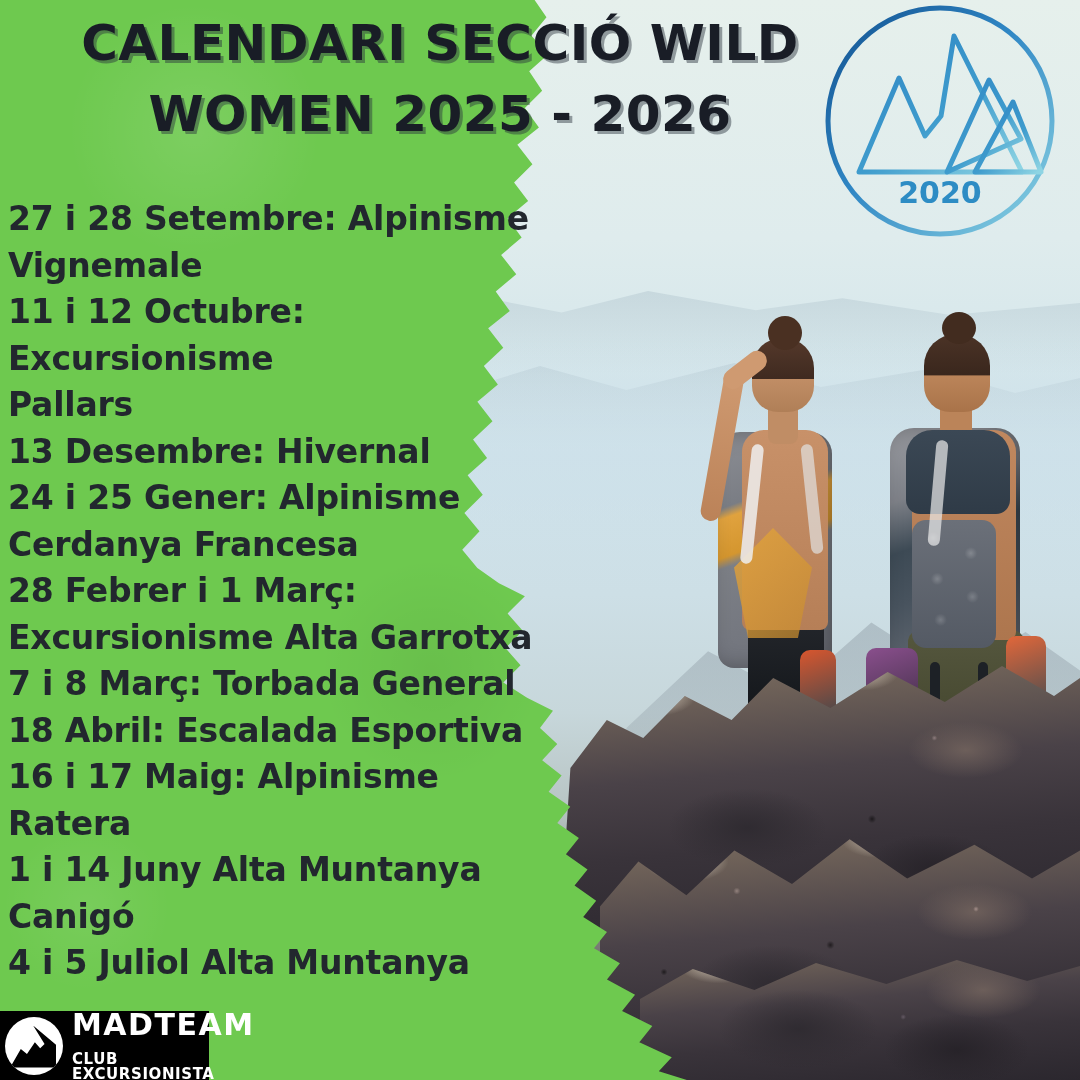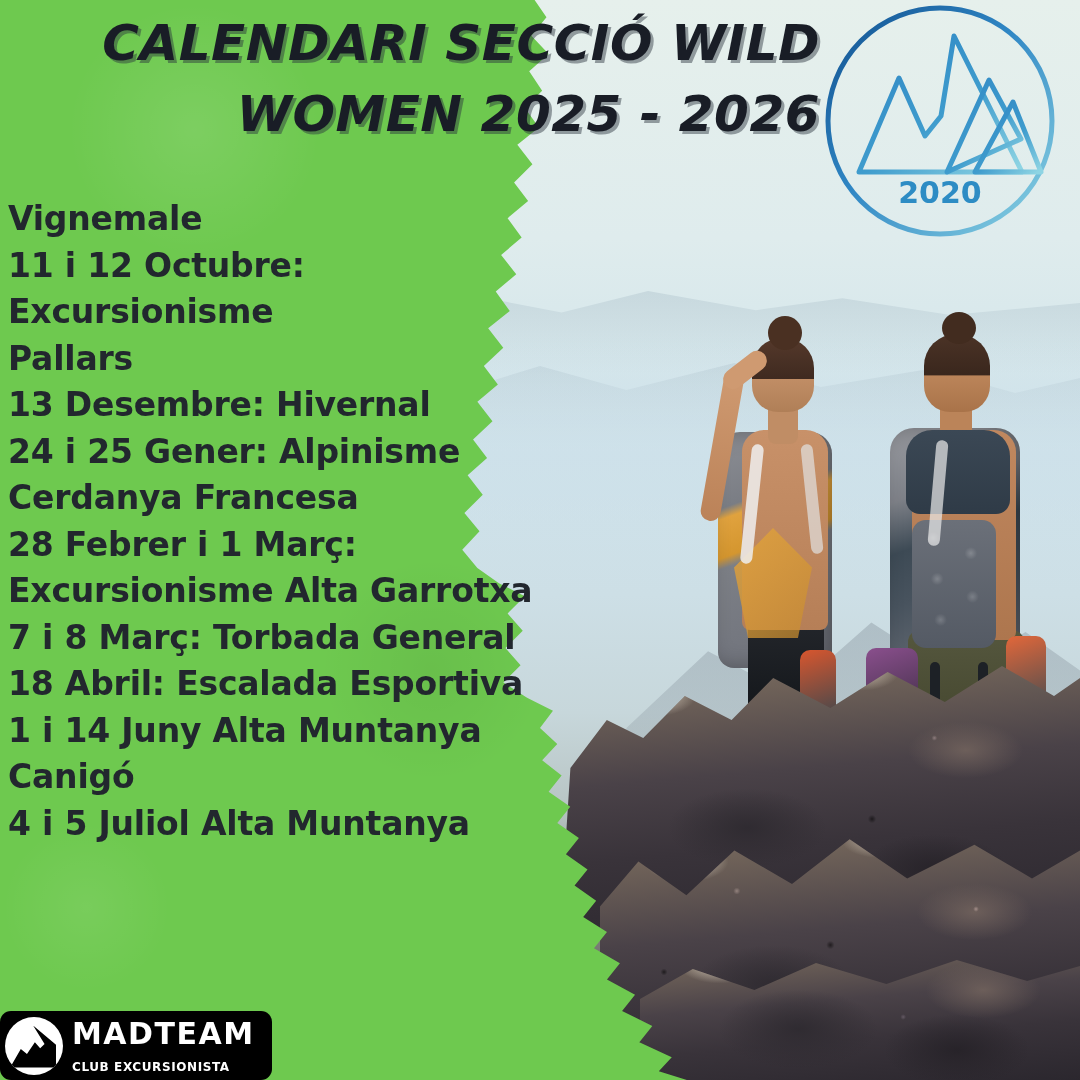--- a/index.html
+++ b/index.html
@@ -169,64 +169,63 @@
       52.8% 74.7%, 51.6% 76.2%, 53.6% 77.6%, 52.4% 79.1%, 54.4% 80.5%,
       53.2% 82.0%, 55.2% 83.4%, 54.0% 84.9%, 56.2% 86.3%, 55.0% 87.8%,
       57.4% 89.2%, 56.2% 90.7%, 58.8% 92.1%, 57.6% 93.6%, 60.4% 95.0%,
       59.2% 96.5%, 62.2% 97.9%, 61.0% 99.2%, 63.6% 100%,
       0% 100%);
   }
 
   
   .title{
     position:absolute;left:60px;top:8px;width:760px;
-    text-align:right;
+    text-align:center;
     font-weight:900;font-size:50px;line-height:1.42;
     letter-spacing:.5px;
     color:#191d26;
     text-shadow:3px 3px 0 rgba(40,48,60,.45);
     white-space:pre-line;
     pointer-events:none;
-    font-style:italic;
   }
 
   
   .list{
     position:absolute;left:8px;top:196px;width:540px;
   }
   .list-item{
     font-weight:800;font-size:33px;line-height:46.5px;
     color:#22272e;
     letter-spacing:-.2px;
   }
 
   
   .logo{position:absolute;left:823px;top:4px;width:234px;height:234px;}
   .logo svg{display:block;width:100%;height:100%;}
 
   
   .badge{
-    position:absolute;left:0;top:1011px;width:272px;height:69px;
-    background:#000;display:flex;align-items:center;border-radius:11px;
+    position:absolute;left:0;top:1011px;width:209px;height:69px;
+    background:#000;display:flex;align-items:center;
   }
   .badge-mark{
     width:58px;height:58px;margin-left:5px;border-radius:50%;
     background:#fff;position:relative;overflow:hidden;flex:none;
   }
   .badge-mark .peak{
     position:absolute;left:7px;top:9px;width:44px;height:42px;background:#000;
     clip-path:polygon(48% 0%,74% 44%,64% 54%,52% 40%,34% 68%,20% 56%,0% 92%,0% 100%,100% 100%,100% 46%);
   }
   .badge-text{margin-left:9px;line-height:1;}
   .badge-title{
     color:#fff;font-weight:900;font-size:30px;letter-spacing:1.5px;
     font-family:"DejaVu Sans","Liberation Sans",sans-serif;
   }
   .badge-sub{
-    color:#fff;font-weight:700;font-size:12px;letter-spacing:.6px;margin-top:12px;
+    color:#fff;font-weight:700;font-size:15px;letter-spacing:.6px;margin-top:12px;
   }
 </style>
 </head>
 <body>
 
 <div class="poster">
 
   <div class="photo">
     <div class="ridge ridge1"></div>
     <div class="ridge ridge2"></div>
@@ -297,30 +296,32 @@
 
       <path d="M36 168 L76 74 L102 132 L118 112 L131 32 L199 168 Z" fill="none" stroke="url(#g2)" stroke-width="5" stroke-linejoin="round"></path>
       <path d="M124 168 L166 76 L198 135 Z" fill="none" stroke="url(#g2)" stroke-width="5" stroke-linejoin="round"></path>
       <path d="M152 168 L190 98 L218 168 Z" fill="none" stroke="url(#g2)" stroke-width="5" stroke-linejoin="round"></path>
       <line x1="34" y1="168" x2="220" y2="168" stroke="url(#g2)" stroke-width="5"></line>
       <text x="117" y="199" text-anchor="middle" font-family="DejaVu Sans, Liberation Sans, sans-serif" font-size="30" font-weight="700" fill="#2d8cc4">2020</text>
     </svg>
   </div>
 
   <div class="list">
+    <div class="list-item">27 i 28 Setembre: Alpinisme</div>
     <div class="list-item">Vignemale</div>
     <div class="list-item">11 i 12 Octubre: Excursionisme</div>
     <div class="list-item">Pallars</div>
     <div class="list-item">13 Desembre: Hivernal</div>
     <div class="list-item">24 i 25 Gener: Alpinisme</div>
     <div class="list-item">Cerdanya Francesa</div>
     <div class="list-item">28 Febrer i 1 Març:</div>
     <div class="list-item">Excursionisme Alta Garrotxa</div>
     <div class="list-item">7 i 8 Març: Torbada General</div>
     <div class="list-item">18 Abril: Escalada Esportiva</div>
+    <div class="list-item">16 i 17 Maig: Alpinisme Ratera</div>
     <div class="list-item">1 i 14 Juny Alta Muntanya</div>
     <div class="list-item">Canigó</div>
     <div class="list-item">4 i 5 Juliol Alta Muntanya</div>
   </div>
 
   <div class="badge">
     <div class="badge-mark">
       <div class="peak"></div>
     </div>
     <div class="badge-text">

